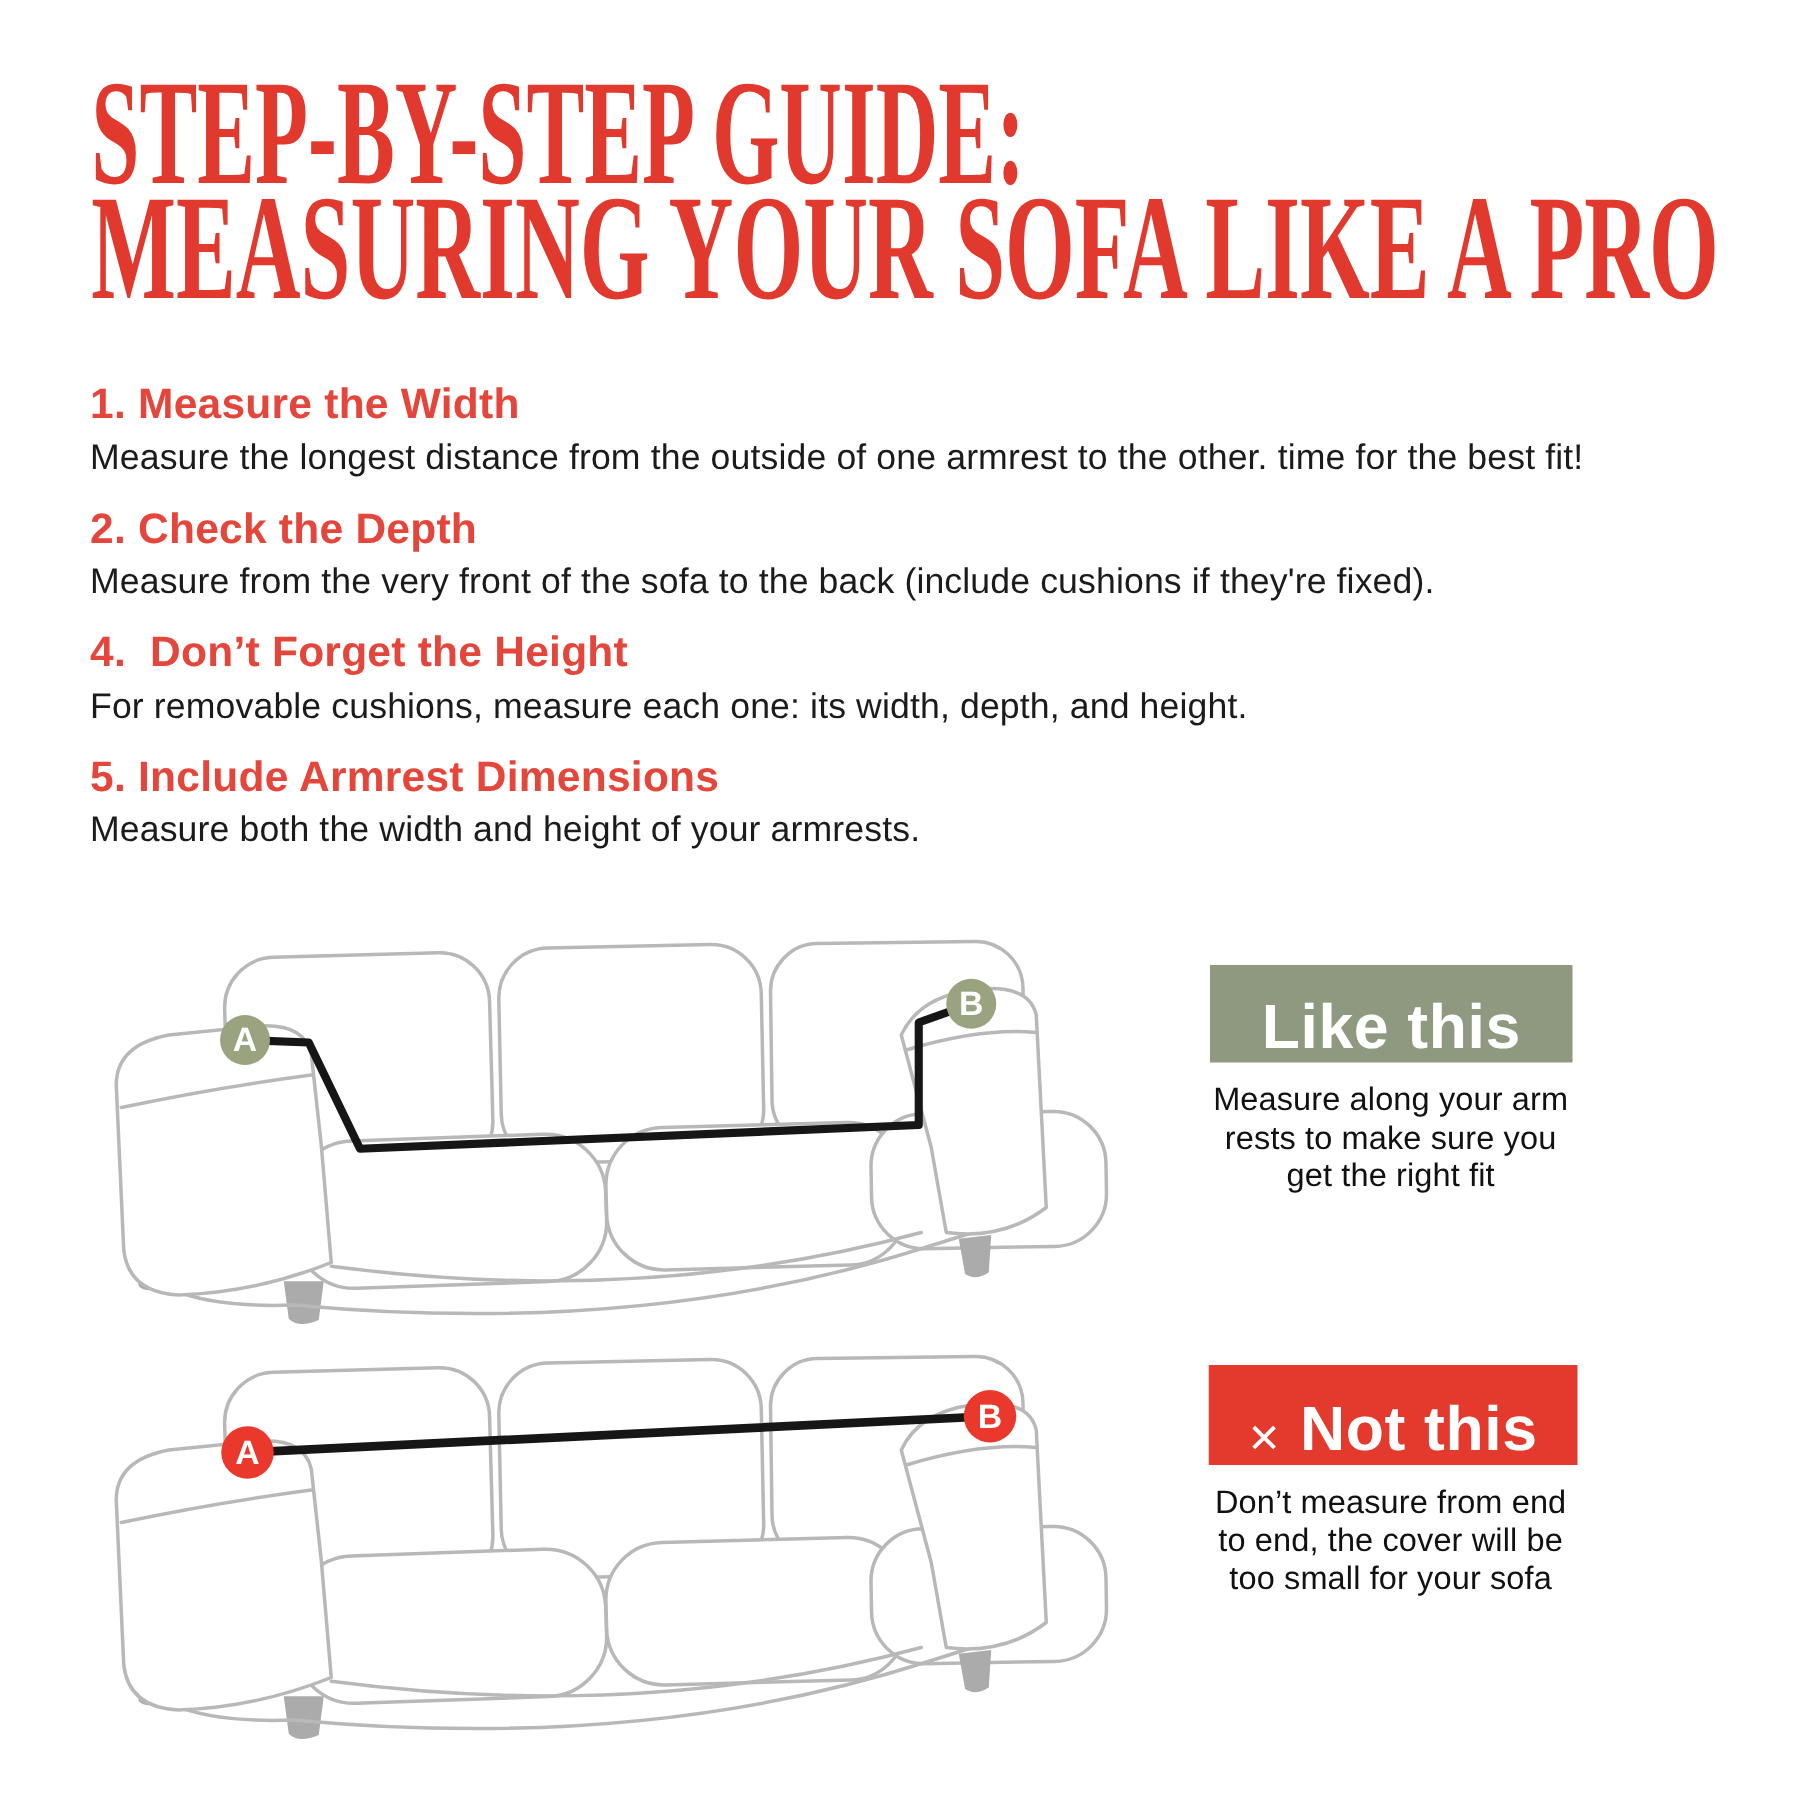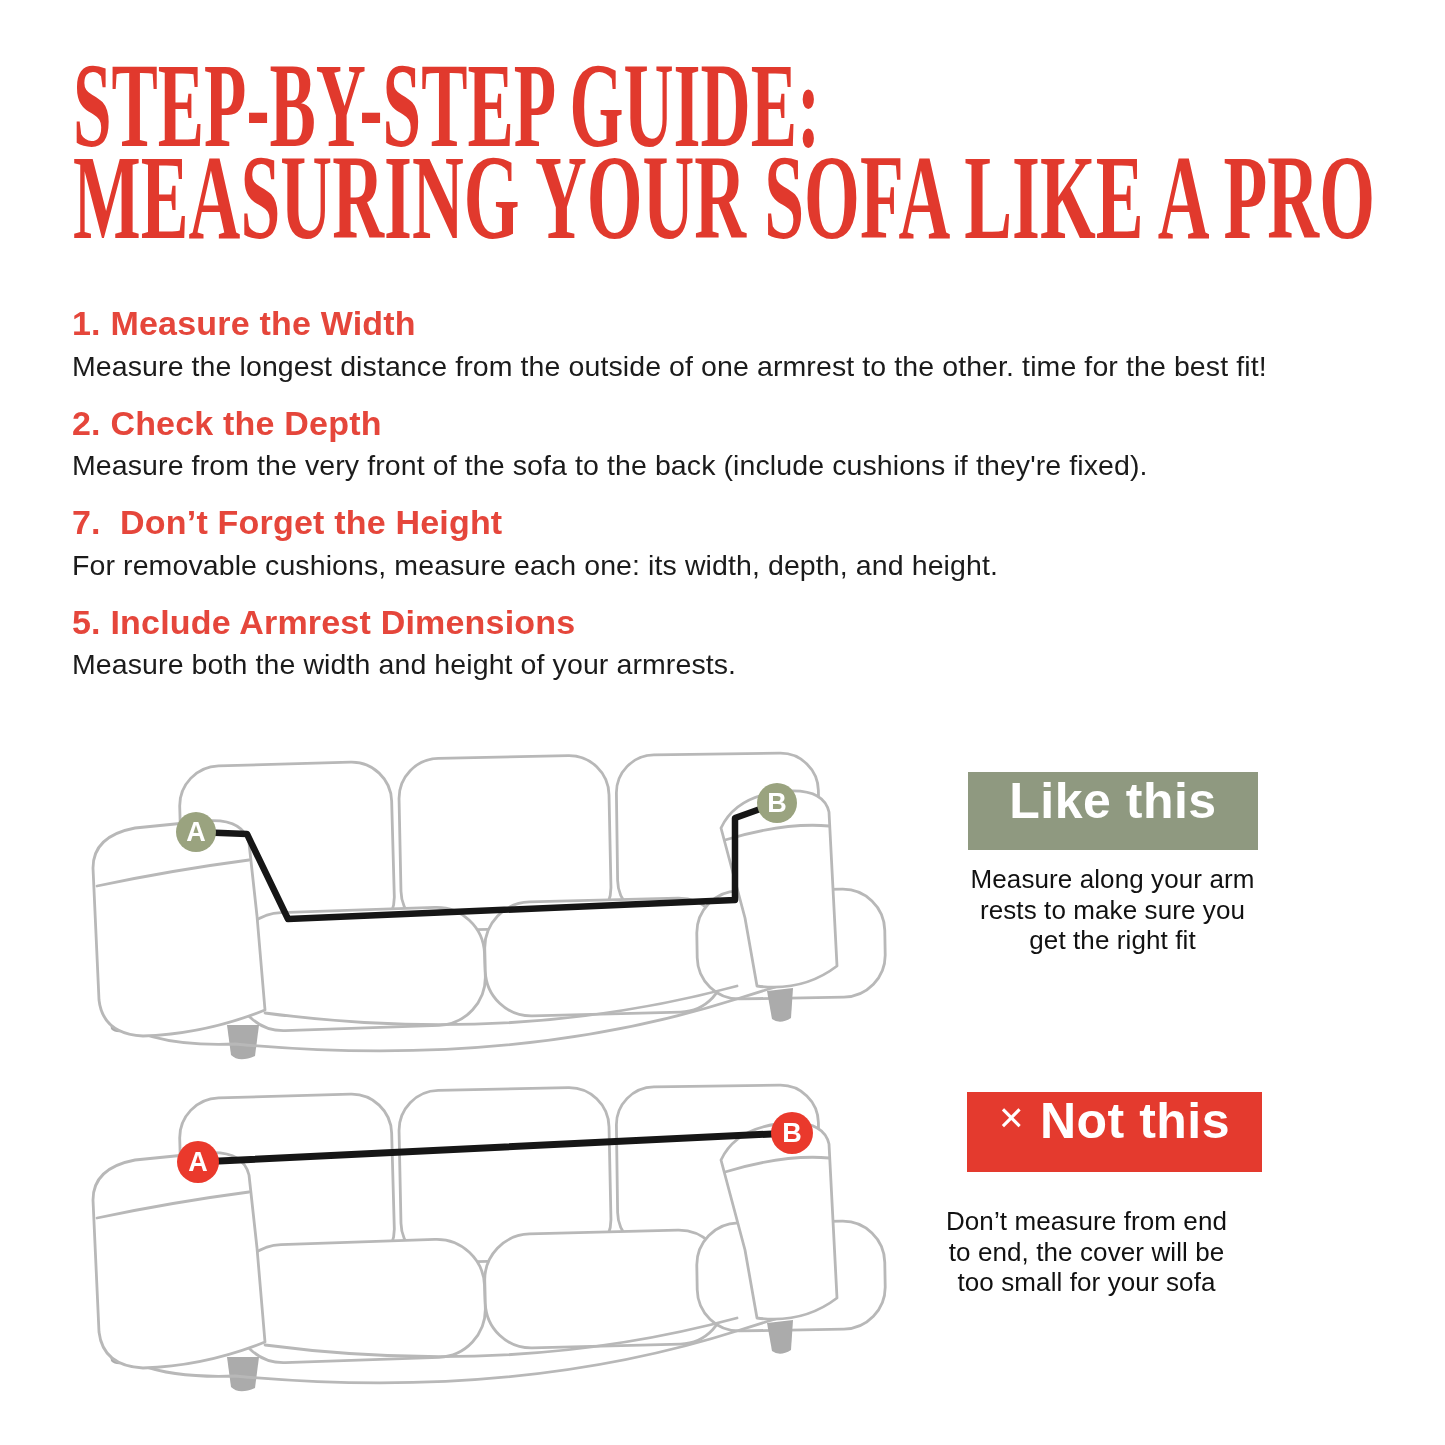--- a/index.html
+++ b/index.html
@@ -17,30 +17,30 @@
   .steps { position:absolute; left:72px; top:270px; width:1340px;margin-top:32px; }
   .step h2 { font-size:34px; line-height:1.25; font-weight:bold; color:#e5463b;
              white-space:pre; letter-spacing:0.2px; }
   .step p  { font-size:28.5px; line-height:1.3; color:#1b1b1b; margin:3px 0 17px 0;
              letter-spacing:0.1px; }
 
   
   .compare { position:absolute; left:0; top:0; width:1445px; height:1445px; pointer-events:none; }
   .diagram-svg { position:absolute; left:0; top:740px; }
 
-  .badge { position:absolute; display:flex; align-items:flex-start; justify-content:center;
+  .badge { position:absolute; display:flex; align-items:flex-end; justify-content:center;
            color:#ffffff; font-weight:bold; font-size:50px; letter-spacing:0.5px; }
   .badge-like { left:968px; top:772px; width:290px; height:78px; background:#8f9980; }
   .badge-not  { left:967px; top:1092px; width:295px; height:80px; background:#e43a2e; gap:16px; }
   .badge-not .x { font-weight:400; font-size:42px; transform:translateY(2px); }
 
   .caption { position:absolute; text-align:center; font-size:26px; line-height:1.18;
              color:#111111; white-space:pre-line; letter-spacing:0.1px; }
   .caption-like { left:915px; top:864px; width:395px; }
-  .caption-not  { left:879px; top:1186px; width:415px;margin-top:20px; }
+  .caption-not  { left:905px; top:1186px; width:415px; }
 
   .sofa-stroke { fill:none; stroke:#b8b8b8; stroke-width:2.8; stroke-linecap:round; stroke-linejoin:round; }
   .sofa-fill   { fill:#ffffff; stroke:#b8b8b8; stroke-width:2.8; stroke-linejoin:round; }
   .leg         { fill:#ababab; stroke:none; }
   .measure     { fill:none; stroke:#161616; stroke-width:6.5; stroke-linejoin:round; stroke-linecap:round; }
   .marker-label{ font-family:"Liberation Sans", sans-serif; font-weight:bold; fill:#ffffff;
                  font-size:27px; text-anchor:middle; }
 </style>
 </head>
 <body>
@@ -55,21 +55,21 @@
   <div class="steps">
     <div class="step">
       <h2>1. Measure the Width</h2>
       <p>Measure the longest distance from the outside of one armrest to the other. time for the best fit!</p>
     </div>
     <div class="step">
       <h2>2. Check the Depth</h2>
       <p>Measure from the very front of the sofa to the back (include cushions if they're fixed).</p>
     </div>
     <div class="step">
-      <h2>7.  Don’t Forget the Height</h2>
+      <h2>4.  Don’t Forget the Height</h2>
     </div>
     <div class="step">
       <p>For removable cushions, measure each one: its width, depth, and height.</p>
     </div>
     <div class="step">
       <h2>5. Include Armrest Dimensions</h2>
       <p>Measure both the width and height of your armrests.</p>
     </div>
   </div>
 

